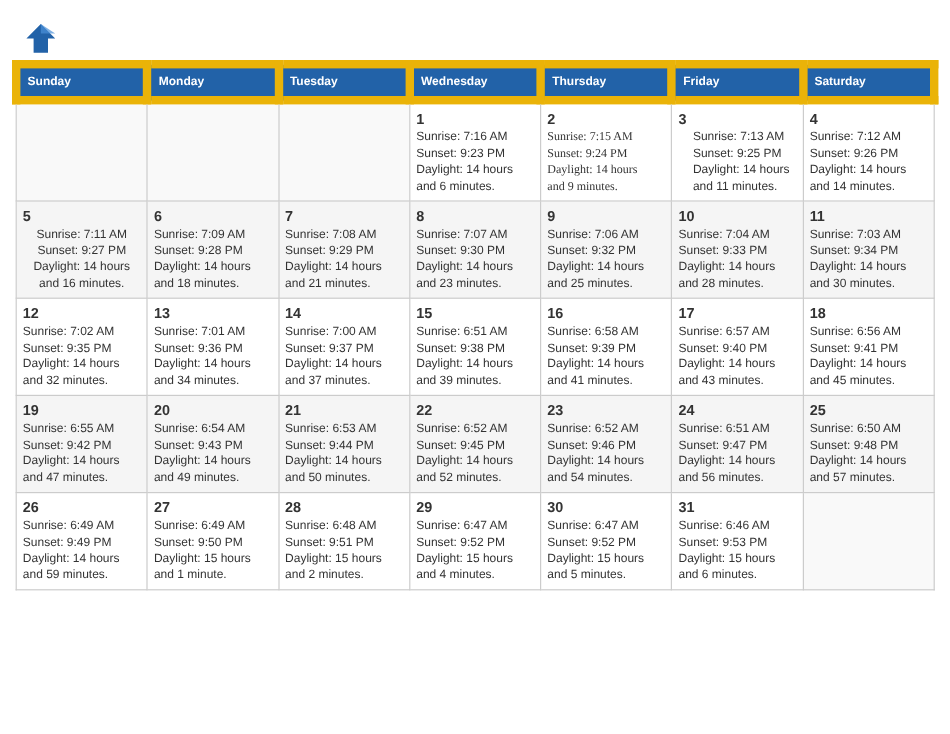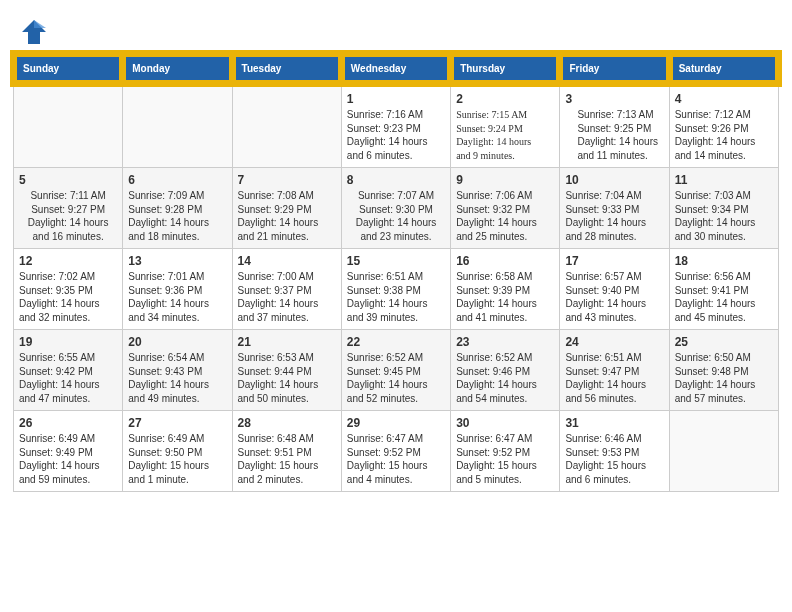--- a/index.html
+++ b/index.html
@@ -175,21 +175,21 @@
         </td>
         <td>
           <span class="day-num">7</span>
           <div class="cell-content" style="white-space: pre-line;">Sunrise: 7:08 AM
 Sunset: 9:29 PM
 Daylight: 14 hours
 and 21 minutes.</div>
         </td>
         <td>
           <span class="day-num">8</span>
-          <div class="cell-content" style="white-space: pre-line; text-align: center;">Sunrise: 7:07 AM
+          <div class="cell-content" style="white-space: pre-line;">Sunrise: 7:07 AM
 Sunset: 9:30 PM
 Daylight: 14 hours
 and 23 minutes.</div>
         </td>
         <td>
           <span class="day-num">9</span>
           <div class="cell-content" style="white-space: pre-line;">Sunrise: 7:06 AM
 Sunset: 9:32 PM
 Daylight: 14 hours
 and 25 minutes.</div>

